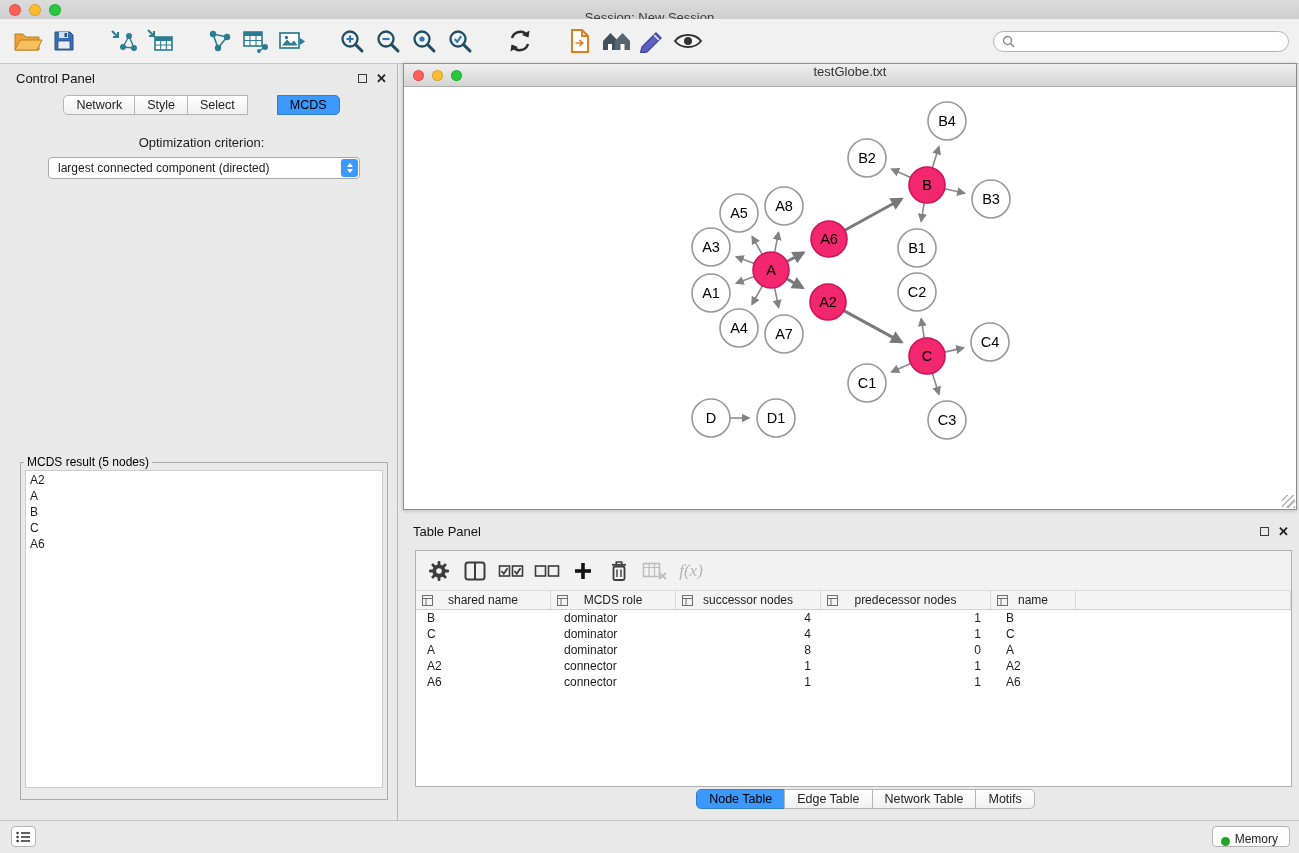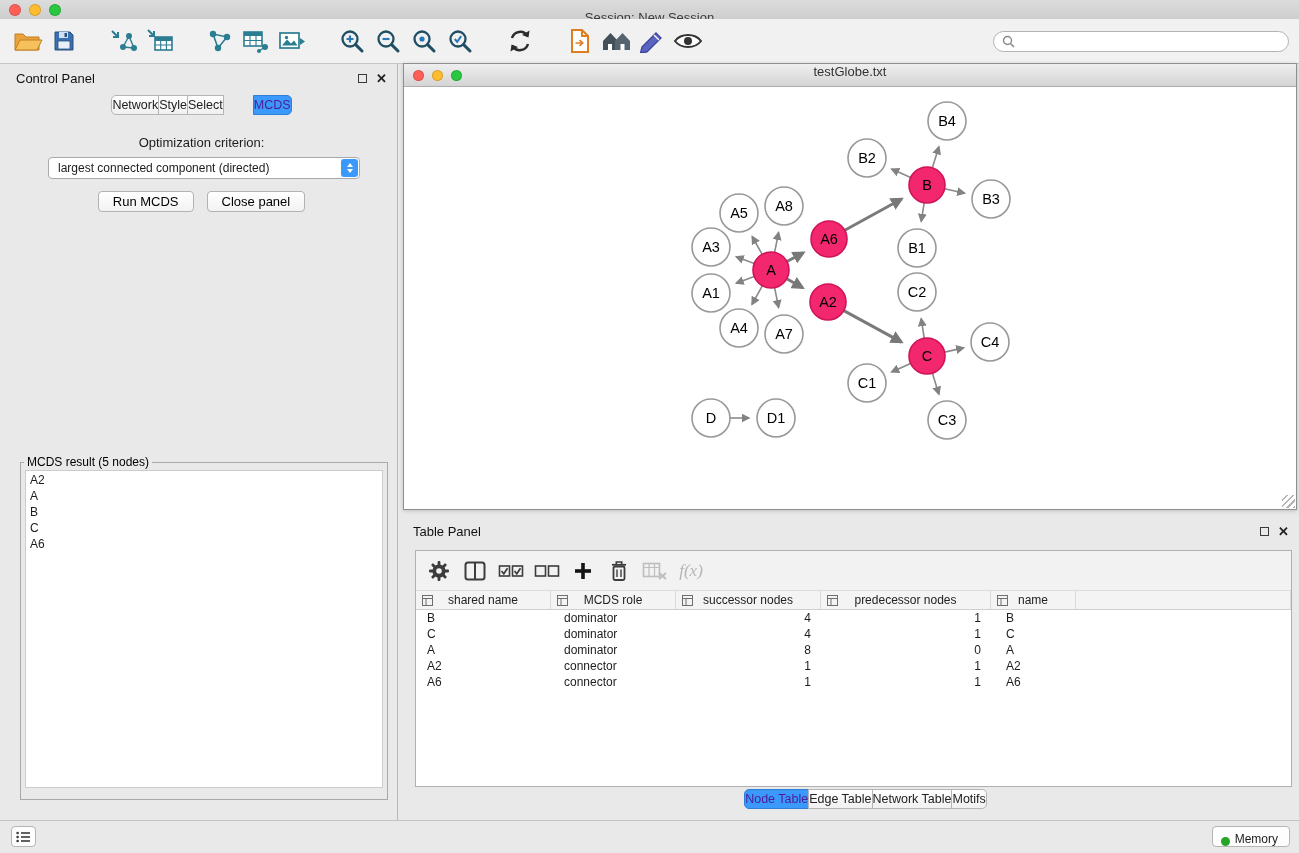--- a/index.html
+++ b/index.html
@@ -29,25 +29,25 @@
 
   
   .control-panel{position:absolute;left:6px;top:64px;width:392px;height:756px;background:#e9e9e9;
     border-right:1px solid #b7b7b7;}
   .panel-header{position:absolute;left:0;top:0;width:100%;height:28px;display:flex;align-items:center;
     padding:0 10px;font-size:13px;color:#111;}
   .panel-hicons{margin-left:auto;display:flex;align-items:center;gap:9px;}
   .float-sq{width:9px;height:9px;border:1.5px solid #3a3a3a;display:inline-block;}
   .tabs{display:flex;justify-content:center;}
   .cp-tabs{position:absolute;left:0;top:31px;width:100%;}
-  .tab{border:1px solid #b5b5b5;margin-left:-1px;padding:2px 0;font-size:12.5px;
+  .tab{border:1px solid #b5b5b5;margin-left:-1px;padding:2px 12px;font-size:12.5px;
     background:linear-gradient(#ffffff,#f0f0f0);color:#222;white-space:nowrap;cursor:pointer;}
   .tab:first-child{border-radius:5px 0 0 5px;margin-left:0;}
   .tab:last-child{border-radius:0 5px 5px 0;}
-  .tab.active{background:var(--accent);border-color:#2f7fd6;color:#4c1d95;margin-left:29px;}
+  .tab.active{background:var(--accent);border-color:#2f7fd6;color:#000000;margin-left:29px;}
   .opt-label{position:absolute;left:0;top:71px;width:100%;text-align:center;font-size:13px;}
   .dropdown{position:absolute;left:42px;top:93px;width:312px;height:22px;background:#fff;
     border:1px solid #a9a9a9;border-radius:4px;font-size:12px;line-height:20px;
     padding:0 24px 0 9px;cursor:pointer;}
   .stepper{position:absolute;right:1px;top:1px;bottom:1px;width:17px;background:var(--accent);
     border-radius:3px;display:flex;flex-direction:column;align-items:center;justify-content:center;gap:2px;}
   .stepper i{width:0;height:0;border-left:3.5px solid transparent;border-right:3.5px solid transparent;}
   .stepper .up{border-bottom:4px solid #fff;}
   .stepper .down{border-top:4px solid #fff;}
   .btn-row{position:absolute;left:0;top:127px;width:100%;display:flex;justify-content:center;gap:13px;}
@@ -266,24 +266,20 @@
         <div class="tab">Select</div>
         <div class="tab active">MCDS</div>
       </div>
     <div class="opt-label">Optimization criterion:</div>
     <div class="dropdown">
       <span>largest connected component (directed)</span>
       <span class="stepper">
           <i class="up"></i>
           <i class="down"></i>
         </span>
-    </div>
-    <div class="btn-row">
-      <button class="btn">Run MCDS</button>
-      <button class="btn">Close panel</button>
     </div>
     <fieldset class="result-fs">
       <legend>MCDS result (5 nodes)</legend>
       <div class="result-list">
           <div class="result-item">A2</div>
           <div class="result-item">A</div>
           <div class="result-item">B</div>
           <div class="result-item">C</div>
           <div class="result-item">A6</div>
         </div>

